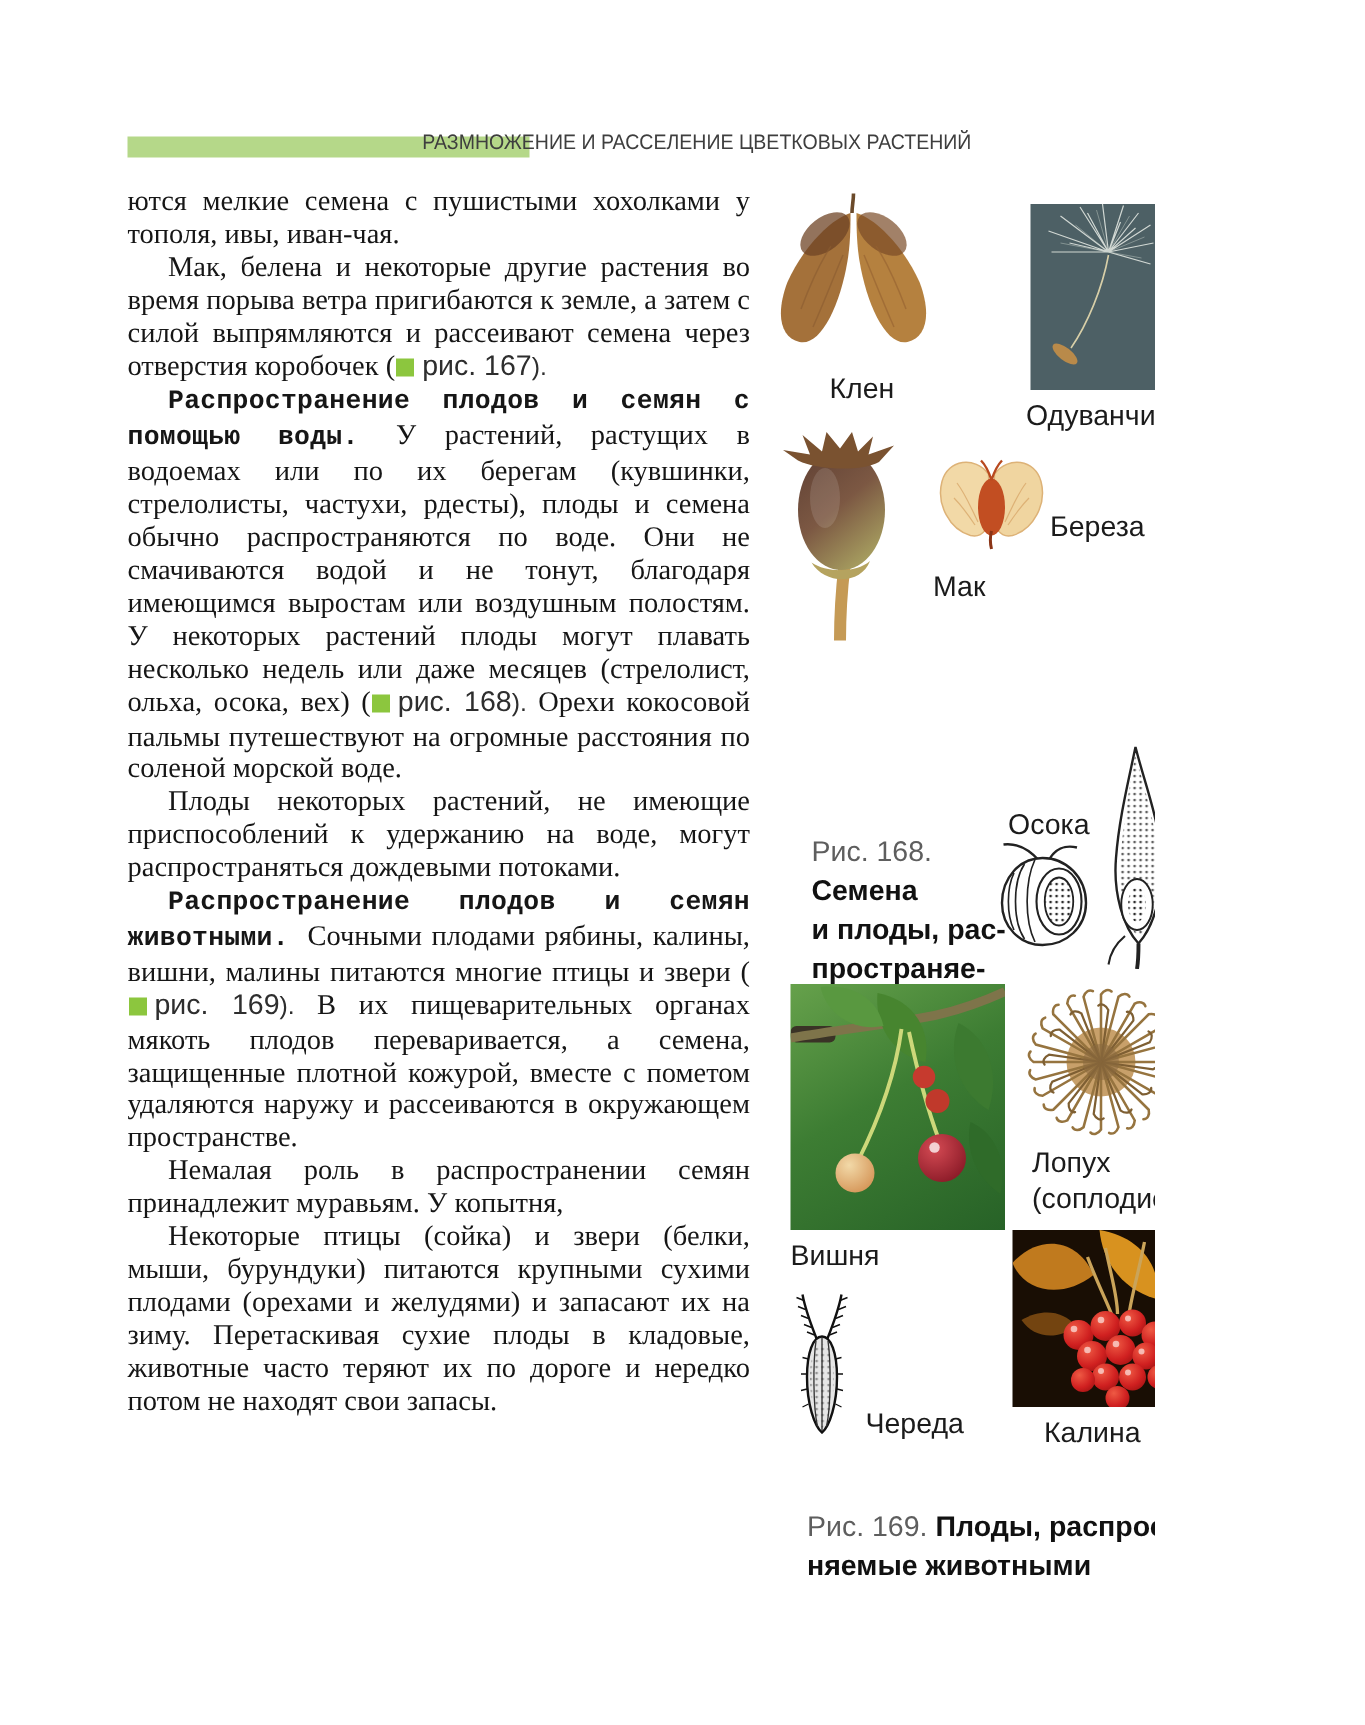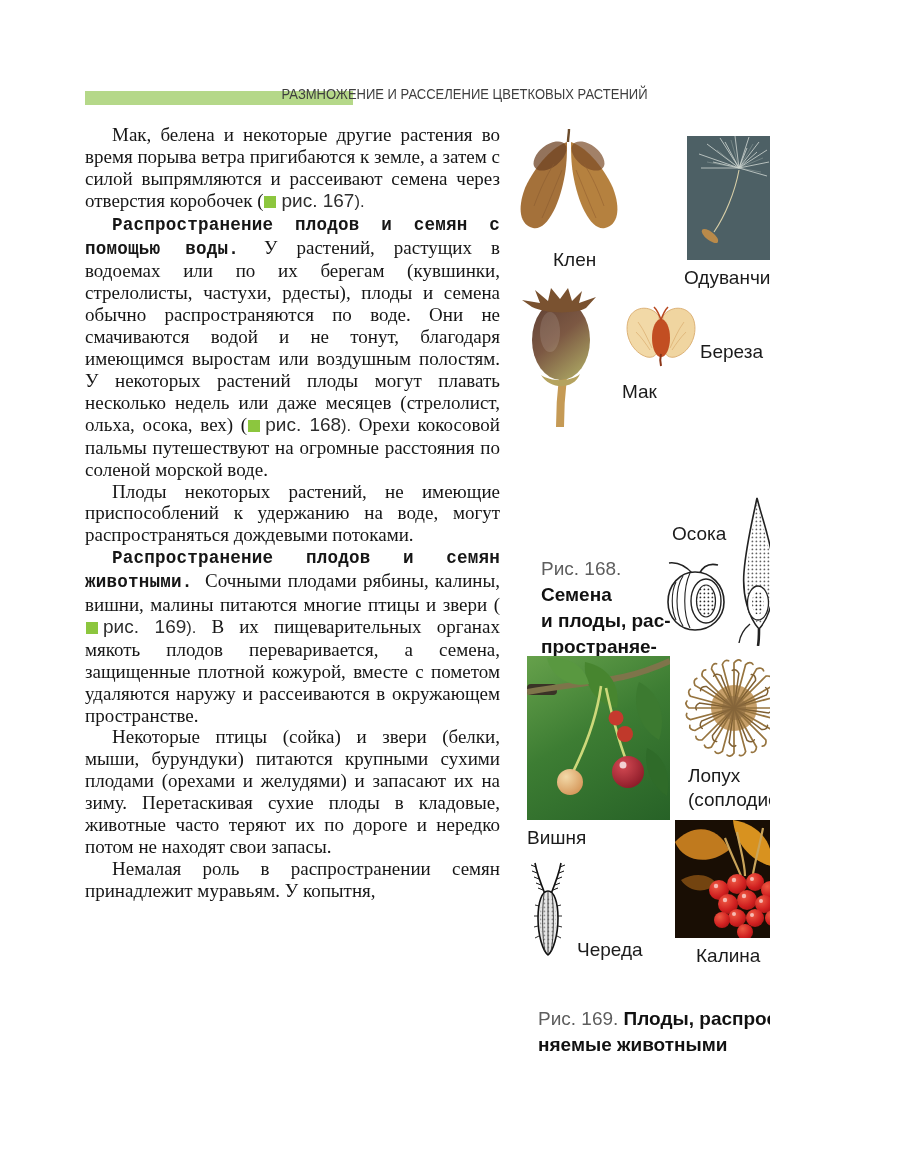--- a/index.html
+++ b/index.html
@@ -45,26 +45,27 @@
 
 <div class="page">
 
   <div class="band" style="background:#b5d889"></div>
   <div class="hdr-title">РАЗМНОЖЕНИЕ И РАССЕЛЕНИЕ ЦВЕТКОВЫХ РАСТЕНИЙ</div>
   <div class="pagebox" style="background:#b5d889">
     <span>119</span>
   </div>
 
   <div class="body-col" id="body-col">
+      <p class=""><span>ются мелкие семена с пушистыми хохолками у тополя, ивы, иван-чая.</span></p>
       <p class="ind"><span>Мак, белена и некоторые другие растения во время порыва ветра пригибаются к земле, а затем с силой выпрямляются и рассеивают семена через отверстия коробочек (</span><span class="seg-ref"><span class="ref-square" style="background: rgb(140, 198, 62);"></span>рис. 167</span><span class="seg-sans">).</span></p>
       <p class="ind"><span class="seg-bold">Распространение плодов и семян с помощью воды. </span><span>У растений, растущих в водоемах или по их берегам (кувшинки, стрелолисты, частухи, рдесты), плоды и семена обычно распространяются по воде. Они не смачиваются водой и не тонут, благодаря имеющимся выростам или воздушным полостям. У некоторых растений плоды могут плавать несколько недель или даже месяцев (стрелолист, ольха, осока, вех) (</span><span class="seg-ref"><span class="ref-square" style="background: rgb(140, 198, 62);"></span>рис. 168</span><span class="seg-sans">). </span><span>Орехи кокосовой пальмы путешествуют на огромные расстояния по соленой морской воде.</span></p>
       <p class="ind"><span>Плоды некоторых растений, не имеющие приспособлений к удержанию на воде, могут распространяться дождевыми потоками.</span></p>
       <p class="ind"><span class="seg-bold">Распространение плодов и семян животными. </span><span>Сочными плодами рябины, калины, вишни, малины питаются многие птицы и звери (</span><span class="seg-ref"><span class="ref-square" style="background: rgb(140, 198, 62);"></span>рис. 169</span><span class="seg-sans">). </span><span>В их пищеварительных органах мякоть плодов переваривается, а семена, защищенные плотной кожурой, вместе с пометом удаляются наружу и рассеиваются в окружающем пространстве.</span></p>
+      <p class="ind"><span>Немалая роль в распространении семян принадлежит муравьям. У копытня,</span></p>
       <p class="ind"><span>Некоторые птицы (сойка) и звери (белки, мыши, бурундуки) питаются крупными сухими плодами (орехами и желудями) и запасают их на зиму. Перетаскивая сухие плоды в кладовые, животные часто теряют их по дороге и нередко потом не находят свои запасы.</span></p>
-      <p class="ind"><span>Немалая роль в распространении семян принадлежит муравьям. У копытня,</span></p>
     </div>
 
   <div class="abs" style="left:510px;top:126px;">
     <svg width="118" height="124" viewBox="0 0 118 124">
       <path d="M59 3 C59 8 58 11 58 16" stroke="#6b4a2a" stroke-width="2.4" fill="none"></path>
       <path d="M57 16 C44 20 26 38 15 62 C7 83 10 99 23 102 C37 105 50 78 55 48 C57 36 57 24 57 16 Z" fill="#a4713a"></path>
       <path d="M61 16 C74 20 92 38 103 62 C111 83 108 99 95 102 C81 105 68 78 63 48 C61 36 61 24 61 16 Z" fill="#b5813f"></path>
       <ellipse cx="40" cy="30" rx="19" ry="11" fill="#6f4425" opacity=".75" transform="rotate(-38 40 30)"></ellipse>
       <ellipse cx="78" cy="30" rx="19" ry="11" fill="#7a4c28" opacity=".7" transform="rotate(38 78 30)"></ellipse>
       <path d="M24 80 C30 64 36 50 44 38 M32 92 C40 74 46 58 52 44" stroke="#8a5c30" stroke-width="1" fill="none" opacity=".6"></path>
@@ -118,21 +119,21 @@
   <div class="fig-label" style="left:700px;top:340px;">Береза</div>
 
 
   <div class="caption" style="left:541px;top:530px;width:145px;">
     <span class="cap-label blk">Рис. 168.</span><span class="cap-title">Семена
 и плоды, рас-
 пространяе-
 мые водой</span>
   </div>
 
-  <div class="fig-label" style="left:672px;top:522px;">Осока</div>
+  <div class="fig-label" style="left:672px;top:539px;">Осока</div>
 
   <div class="abs" style="left:663px;top:560px;">
     <svg width="66" height="76" viewBox="0 0 66 76">
       <defs>
         <pattern id="stip" width="4" height="4" patternUnits="userSpaceOnUse">
           <circle cx="1.4" cy="1.4" r="0.9" fill="#2c2c2c"></circle>
         </pattern>
       </defs>
       <path d="M30 14 C22 5 14 2 6 3 M36 14 C40 6 47 3 55 5" stroke="#222" stroke-width="1.6" fill="none"></path>
       <path d="M32 12 C17 12 5 25 5 42 C5 58 17 70 32 70 C48 70 61 58 61 42 C61 25 48 12 32 12 Z" fill="#fff" stroke="#222" stroke-width="1.6"></path>

